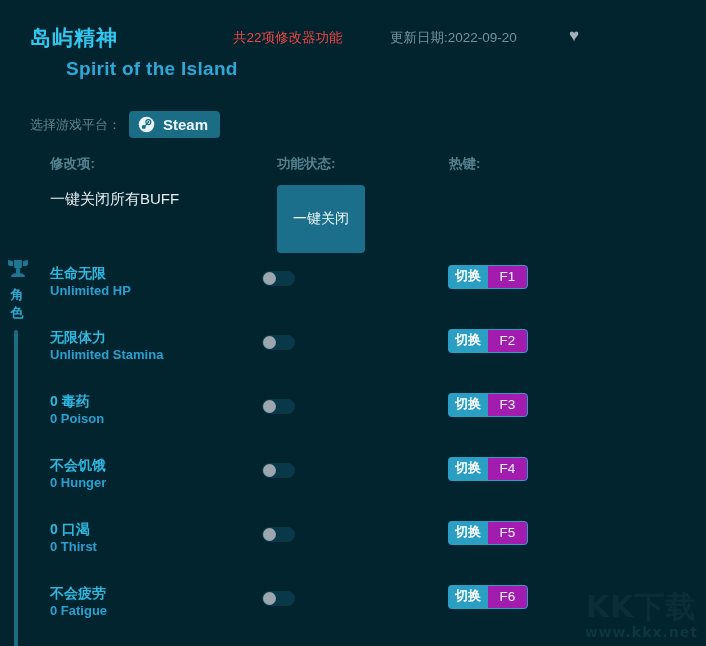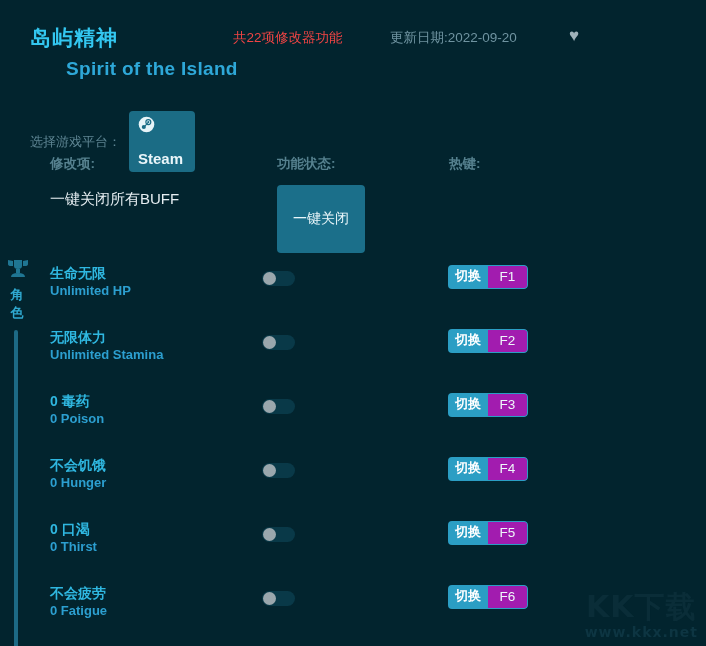--- a/index.html
+++ b/index.html
@@ -73,27 +73,26 @@
     align-items: center;
   }
   .platform-label {
     color: #5e8593;
     font-size: 13px;
     margin-right: 8px;
   }
   .steam-btn {
     display: inline-flex;
     align-items: flex-start;
-    gap: 17px;
+    gap: 8px;
     background: #1b6c85;
     border-radius: 4px;
     padding: 5px 12px 5px 9px;
     cursor: pointer;
     user-select: none;
-    flex-direction: column;
   }
   .steam-btn .steam-label {
     color: #eaf6fa;
     font-size: 15px;
     font-weight: bold;
   }
   .steam-icon svg { display: block; }
 
   
   .col-headers {

